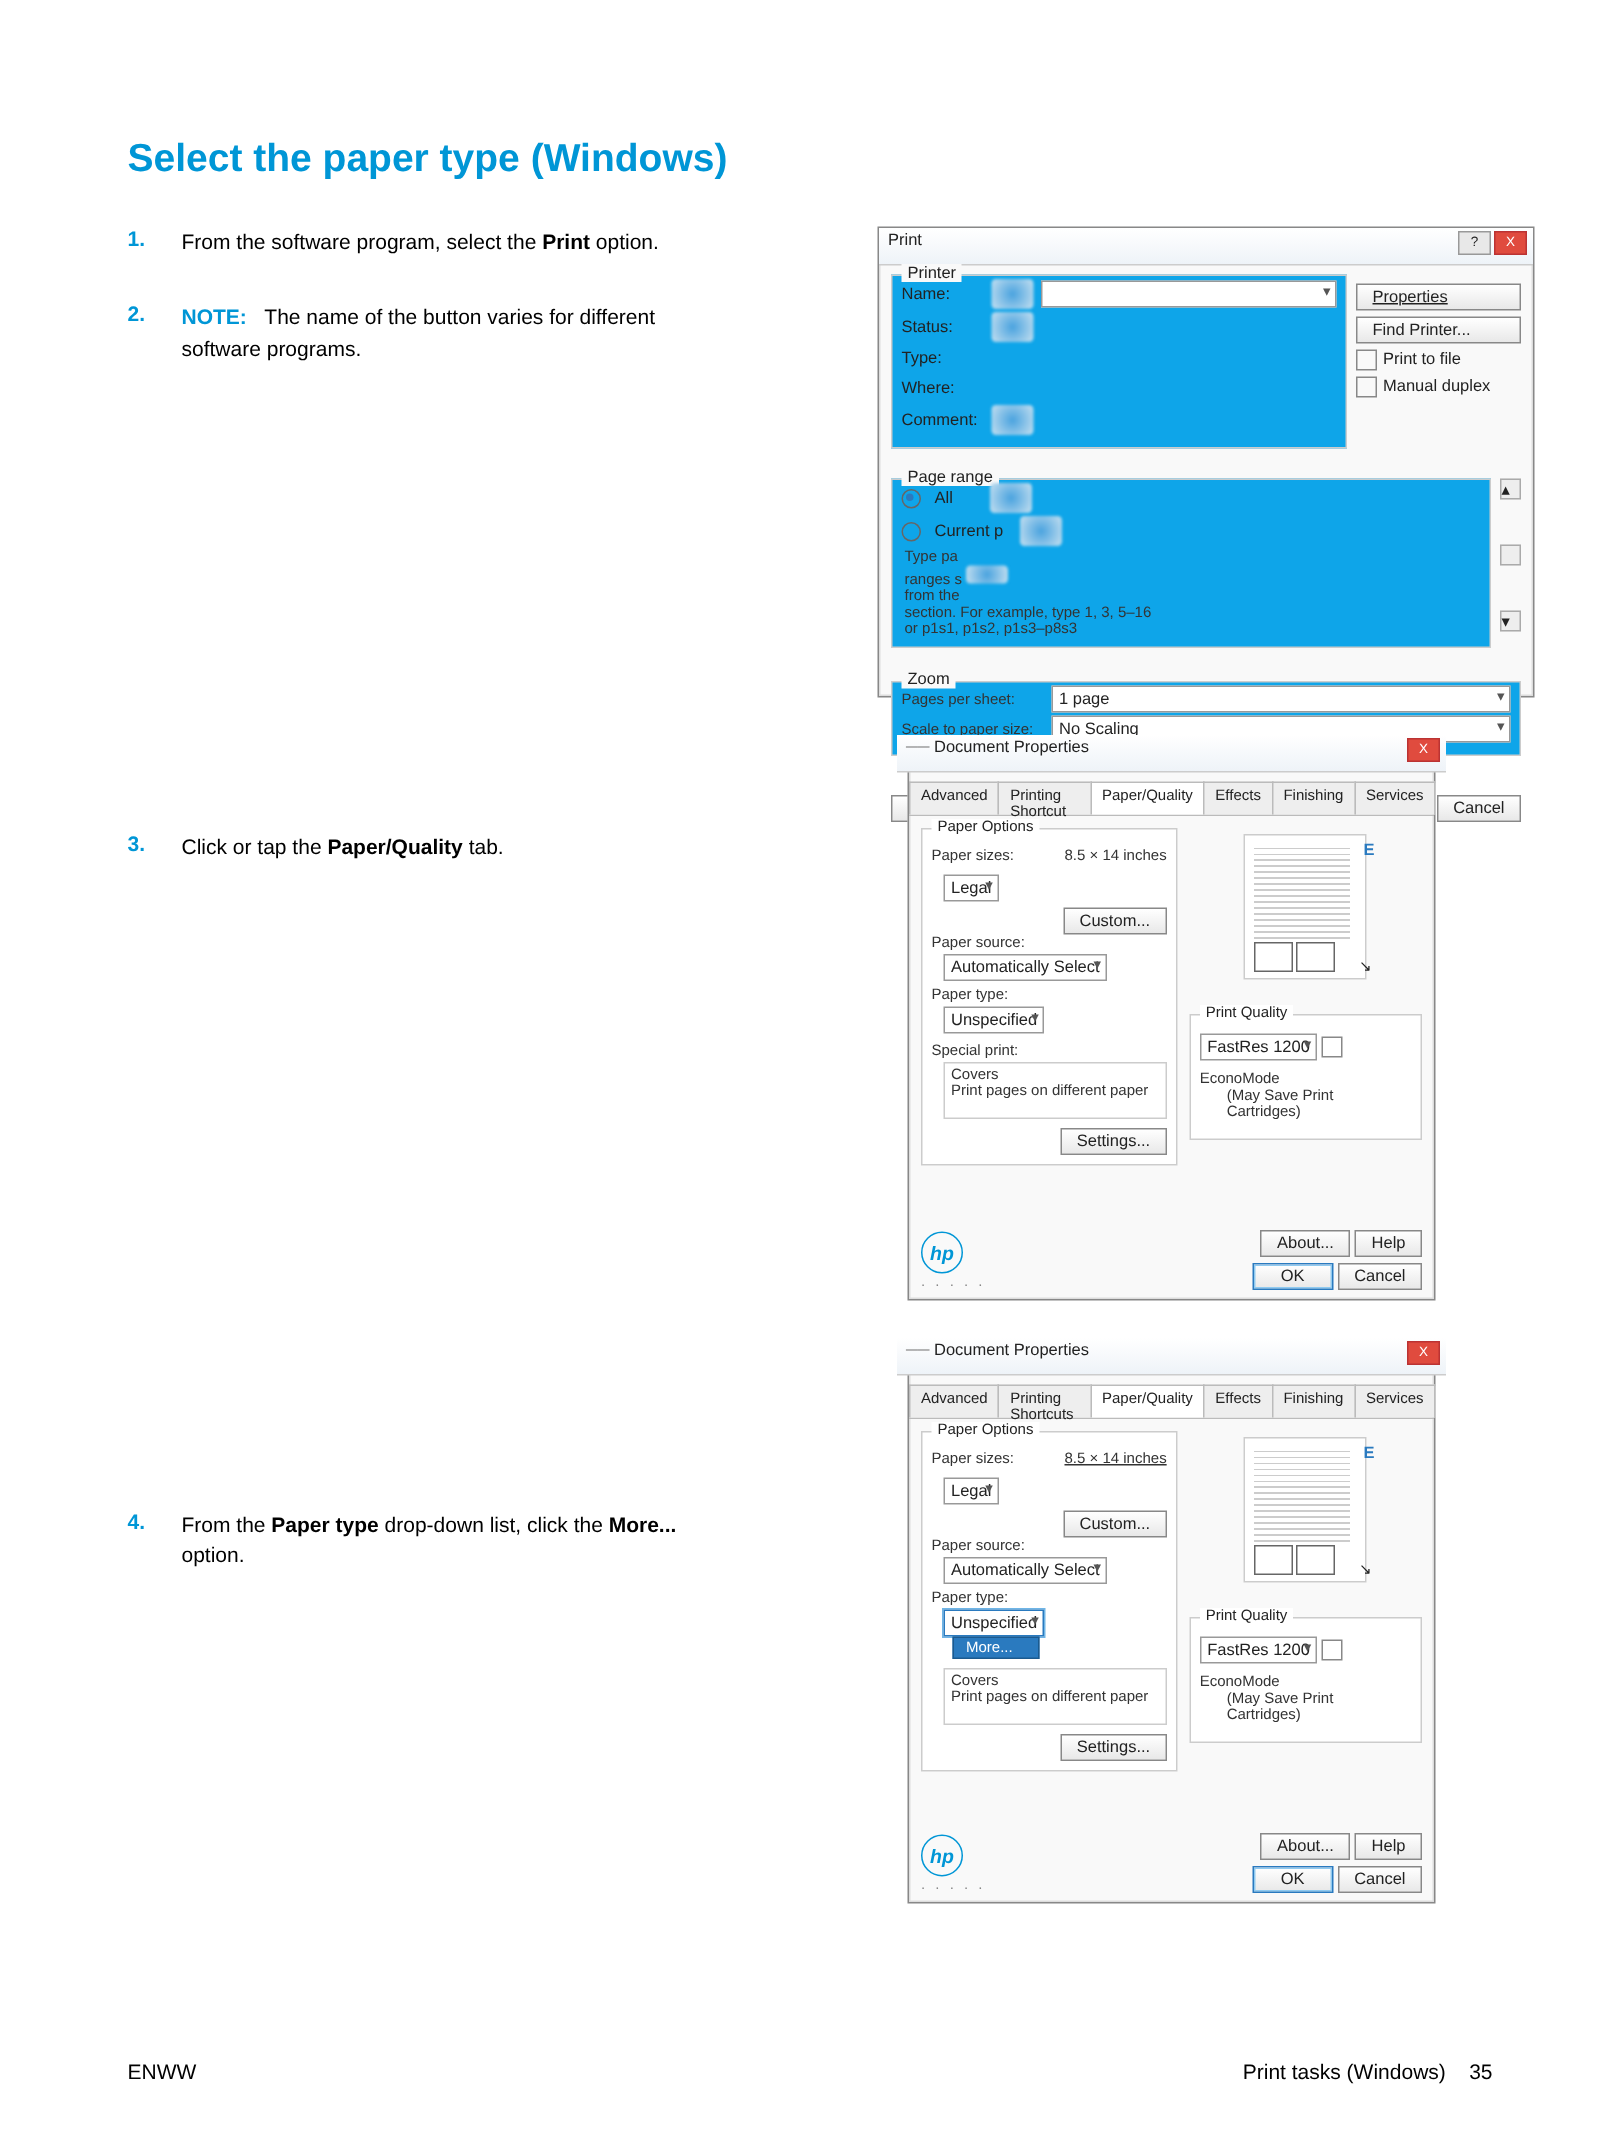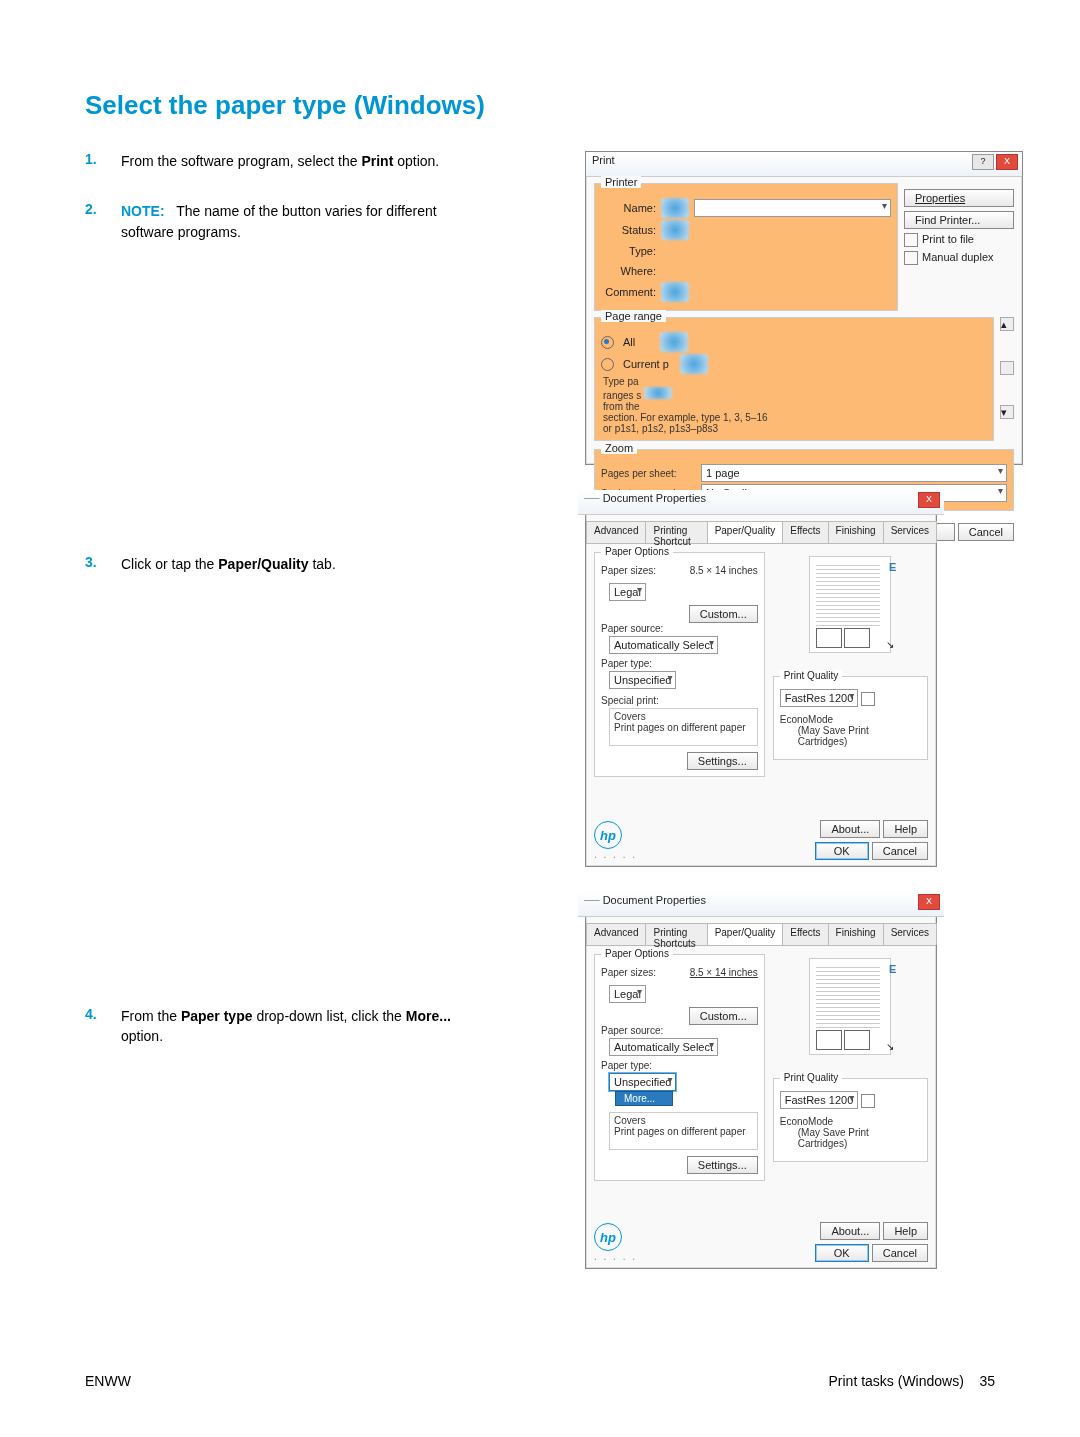--- a/index.html
+++ b/index.html
@@ -79,31 +79,31 @@
     display: flex; gap: 2px;
   }
   .winbtns span {
     width: 20px; height: 14px; display: inline-block;
     background: #e8e8e8; border: 1px solid #999; font-size: 9px;
     text-align: center; line-height: 12px;
   }
   .winbtns .close { background: #e04b3e; color:#fff; border-color:#b33; }
   .fieldset {
     border: 1px solid #ccc;
-    padding: 12px 6px 6px 6px;
-    margin-bottom: 6px;
+    padding: 0 6px 6px 6px;
+    margin-bottom: 20px;
     position: relative;
-    background:#fdba74;
+    background:#0ea5e9;
   }
   .fieldset .legend {
     position: absolute; top: -8px; left: 6px;
     background: #f9f9f9; padding: 0 4px; font-size: 11px;
   }
   .row { display:flex; align-items:center; gap:5px; margin:2px 0; min-height:18px;}
-  .lbl { width: 55px; text-align: right; }
+  .lbl { width: 55px; }
   .combo, .txt {
     border: 1px solid #999; background:#fff; height:16px;
     display:inline-flex; align-items:center; padding:0 4px; flex:1;
     position:relative; font-size:11px;
   }
   .combo::after {
     content: "▾"; position:absolute; right:3px; top:0; font-size:10px; color:#555;
   }
   .btn {
     border: 1px solid #888; background: linear-gradient(#fff,#e8e8e8);
@@ -114,21 +114,21 @@
   .checkbox { width:12px; height:12px; border:1px solid #888; display:inline-block; margin-right:4px; vertical-align:middle;}
   .radio { width:11px; height:11px; border:1px solid #666; border-radius:50%; display:inline-block; margin-right:4px; vertical-align:middle;}
   .radio.checked::after { content:""; display:block; width:5px; height:5px; background:#2a7abf; border-radius:50%; margin:2px;}
   .printer-blur {
     width: 28px; height: 20px; background: radial-gradient(circle,#4aa3df,#c6e0f0);
     filter: blur(1px); border-radius:3px; display:inline-block;
   }
   .scroll-dots { width:14px; display:flex; flex-direction:column; gap:30px; align-items:center;}
   .scroll-dots span { width:12px;height:12px;border:1px solid #aaa;background:#eee; }
   
-  .dlg2 { width: 350px; height: 370px; padding:0; }
+  .dlg2 { width: 350px; height: 370px; padding:0;margin-left:20px; }
   .tabs { display:flex; border-bottom:1px solid #bbb; height:22px; font-size:10px;}
   .tab { padding:3px 7px; border:1px solid #bbb; border-bottom:none; margin-right:-1px; background:#eee;}
   .tab.active { background:#fff; font-weight:normal;}
   .dp-body { padding:8px; display:flex; gap:8px; }
   .dp-left { flex:1.1; }
   .dp-right { flex:1; }
   .pane {
     border:1px solid #ccc; padding:6px 6px; margin-bottom:8px; position:relative; background:#fff;
   }
   .pane .plabel { position:absolute; top:-7px; left:6px; background:#fff; padding:0 4px; font-size:10px;}

